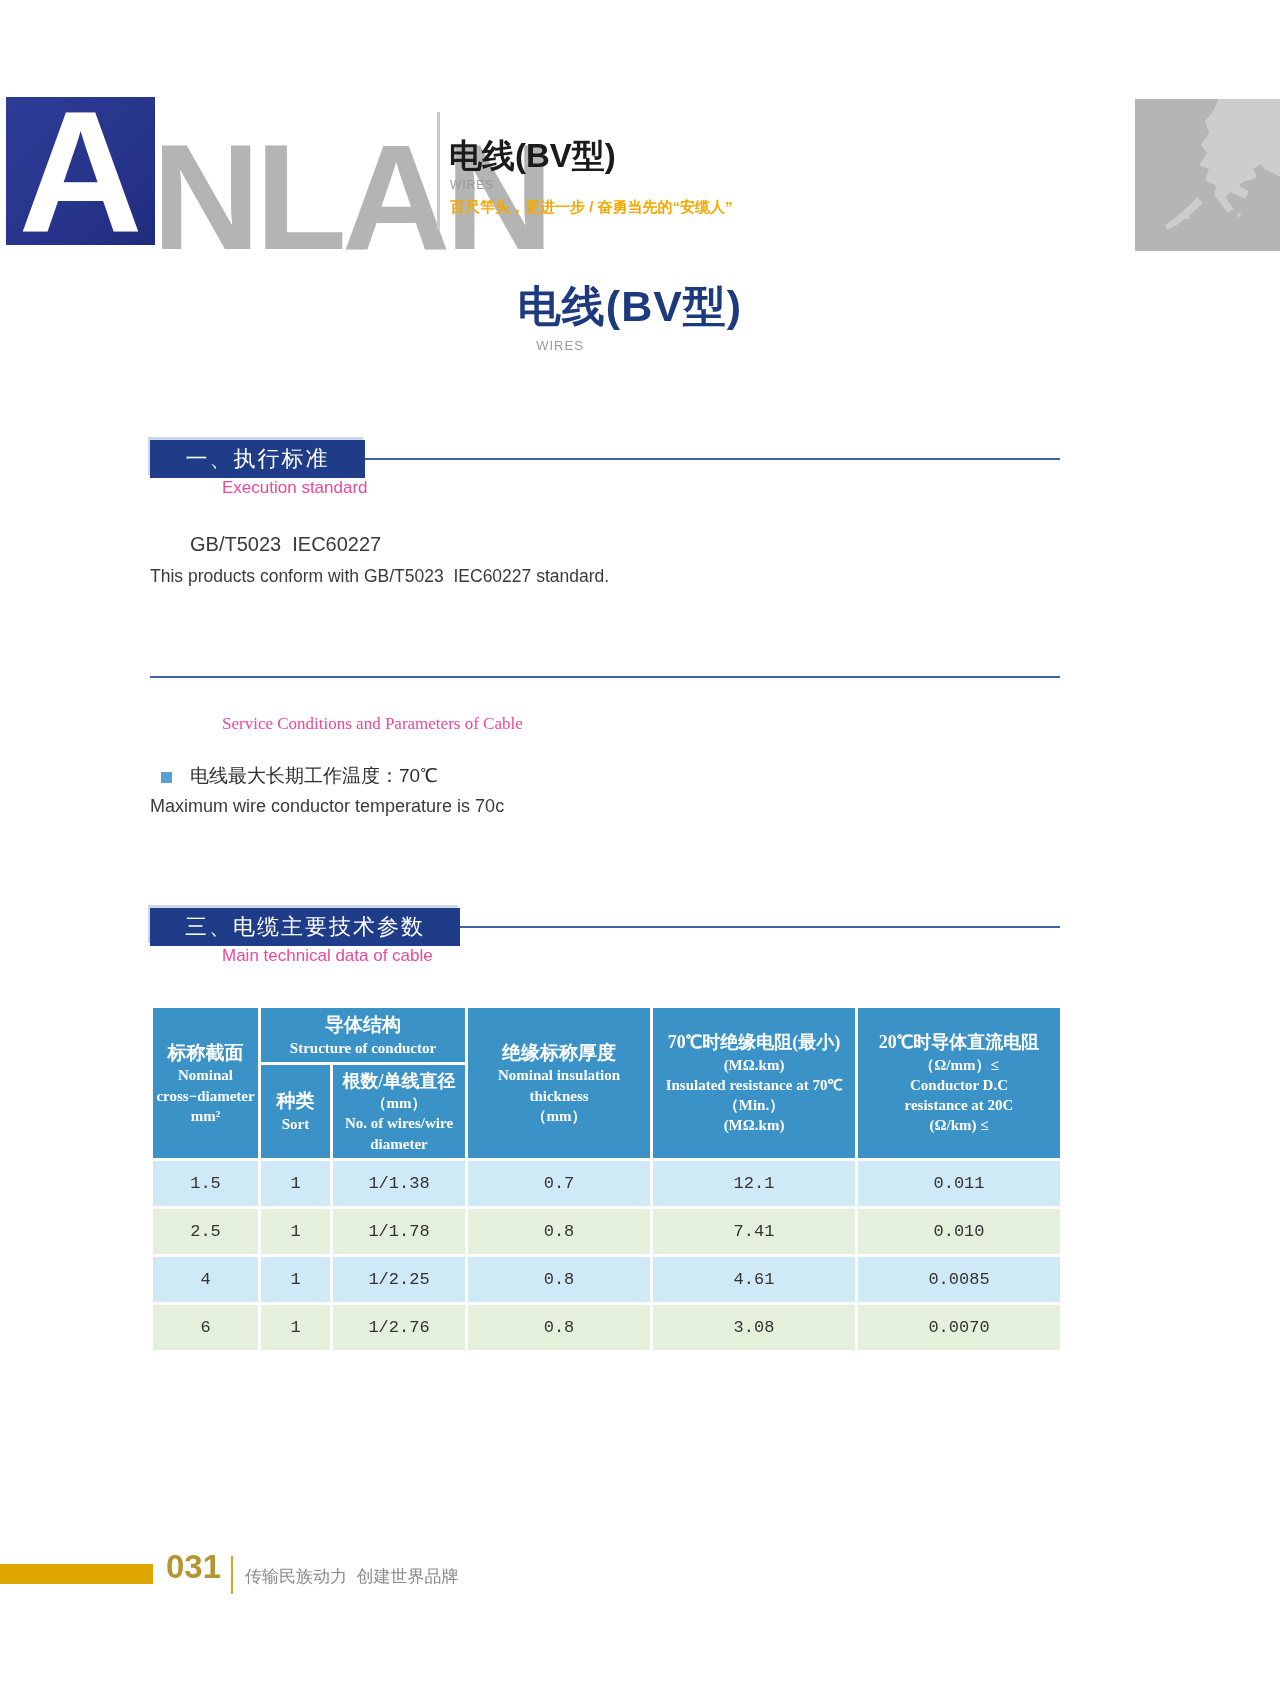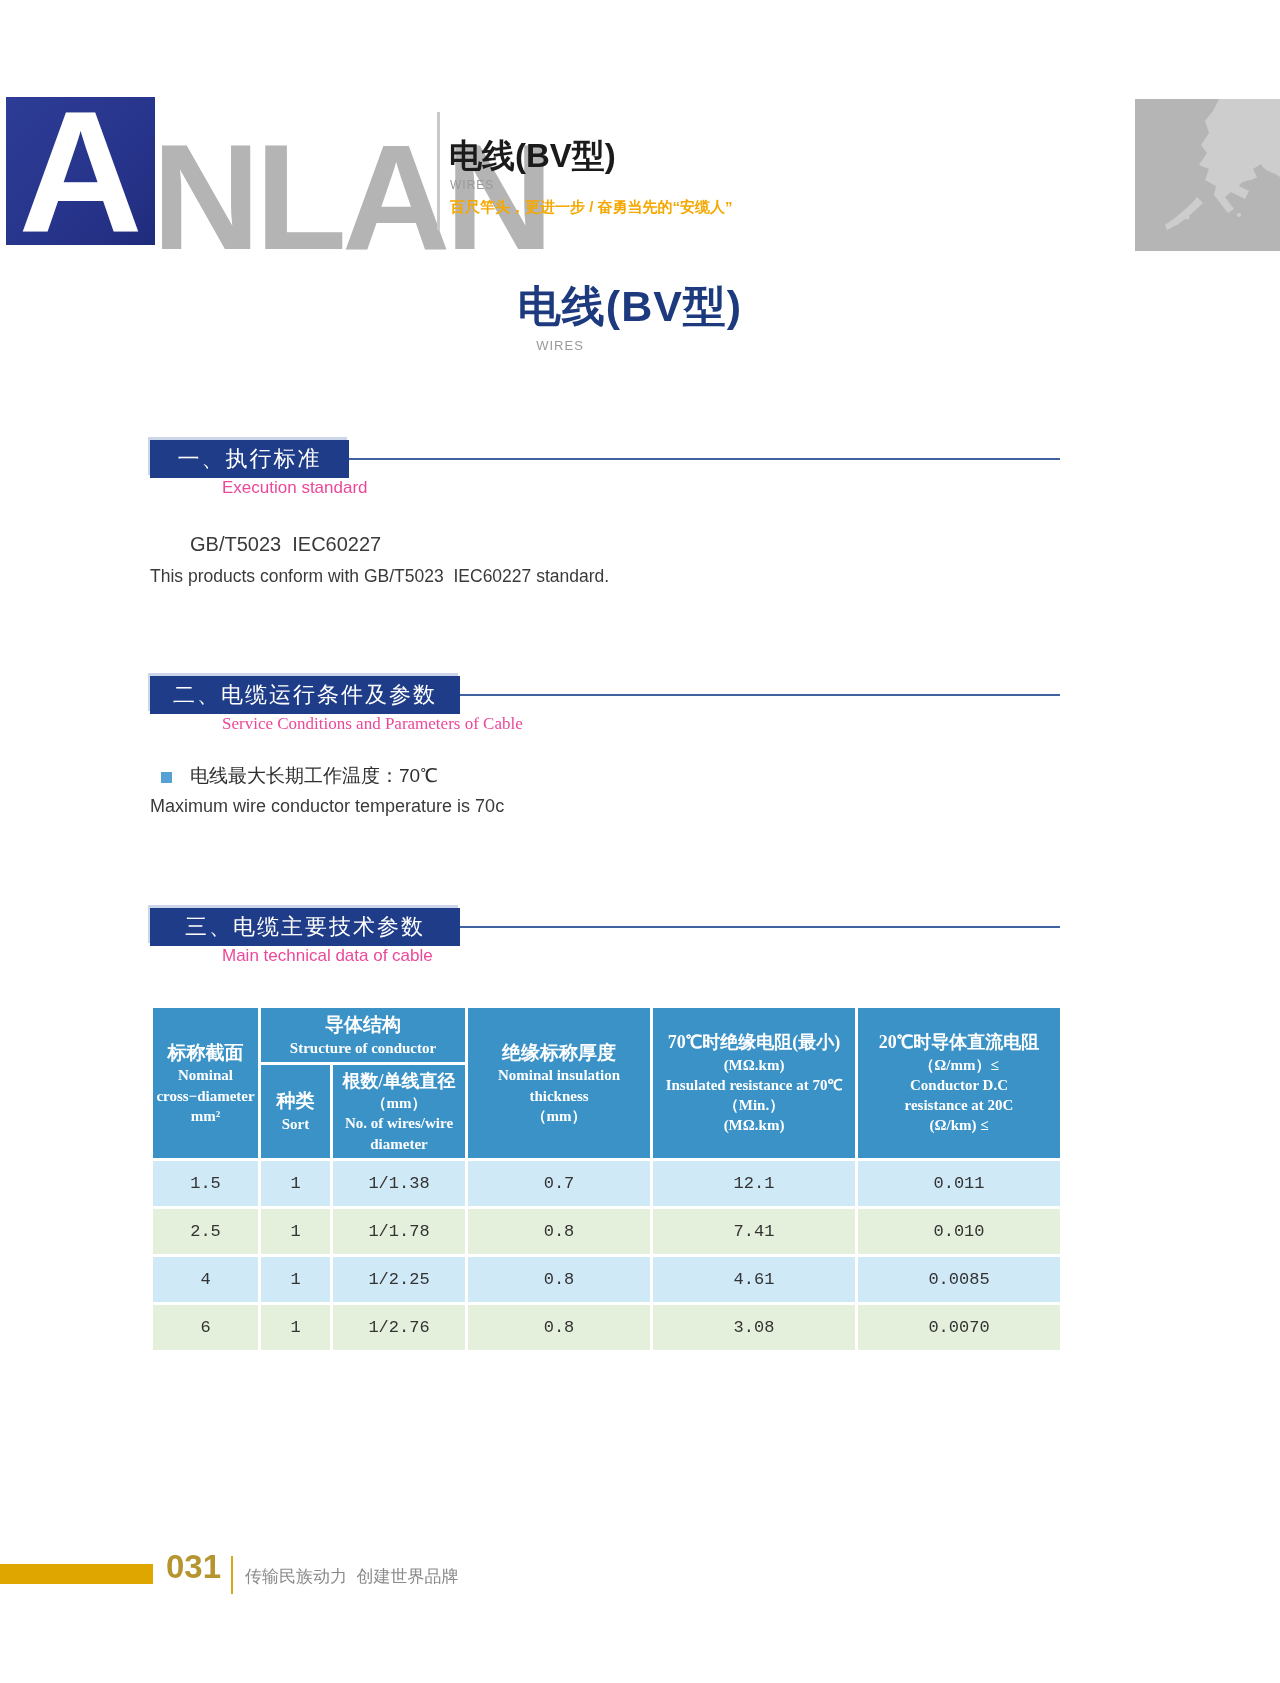--- a/index.html
+++ b/index.html
@@ -44,21 +44,21 @@
     font-size:13px; color:#999999; letter-spacing:1px;
   }
   
   .section-head { position:absolute; left:150px; width:910px; display:flex; align-items:center; }
   .section-bar {
     background:#1e3c87; color:#ffffff; height:38px; line-height:38px;
     text-align:center; font-size:22px; letter-spacing:2px; flex:0 0 auto;
     box-shadow:-2px -3px 0 0 #ccd6e8;
   }
   .section-rule { flex:1 1 auto; height:2px; background:#41619f; }
-  .bar-w1 { width:199px; } .bar-w2 { width:310px; }
+  .bar-w1 { width:215px; } .bar-w2 { width:310px; }
   .sec-sub { position:absolute; left:222px; font-size:17px; color:#ec4899; }
   .body-line { position:absolute; color:#3a3a3a; white-space:pre; }
   .bullet-sq { position:absolute; left:161px; top:772px; width:11px; height:11px; background:#56a0d3; }
   
   .data-table {
     position:absolute; left:150px; top:1005px; width:910px;
     border-collapse:collapse; table-layout:fixed;
   }
   .data-table th, .data-table td { border:3px solid #ffffff; text-align:center; vertical-align:middle;font-family:Liberation Mono, monospace; }
   .data-table th {
@@ -106,21 +106,20 @@
 
   <div class="section-head" style="top:440px;">
     <div class="section-bar bar-w1">一、执行标准</div>
     <div class="section-rule"></div>
   </div>
   <div class="sec-sub" style="top:478px;">Execution standard</div>
   <div class="body-line" style="left:190px; top:533px; font-size:20px;">GB/T5023  IEC60227</div>
   <div class="body-line" style="left:150px; top:566px; font-size:17.5px;">This products conform with GB/T5023  IEC60227 standard.</div>
 
   <div class="section-head" style="top:676px;">
-    <div class="section-bar bar-w2">二、电缆运行条件及参数</div>
     <div class="section-rule"></div>
   </div>
   <div class="sec-sub" style="top:714px;font-family:Liberation Serif, serif;">Service Conditions and Parameters of Cable</div>
   <div class="bullet-sq"></div>
   <div class="body-line" style="left:190px; top:763px; font-size:19px; color:#2f2f2f;">电线最大长期工作温度：70℃</div>
   <div class="body-line" style="left:150px; top:796px; font-size:18px;">Maximum wire conductor temperature is 70c</div>
 
   <div class="section-head" style="top:908px;">
     <div class="section-bar bar-w2">三、电缆主要技术参数</div>
     <div class="section-rule"></div>

